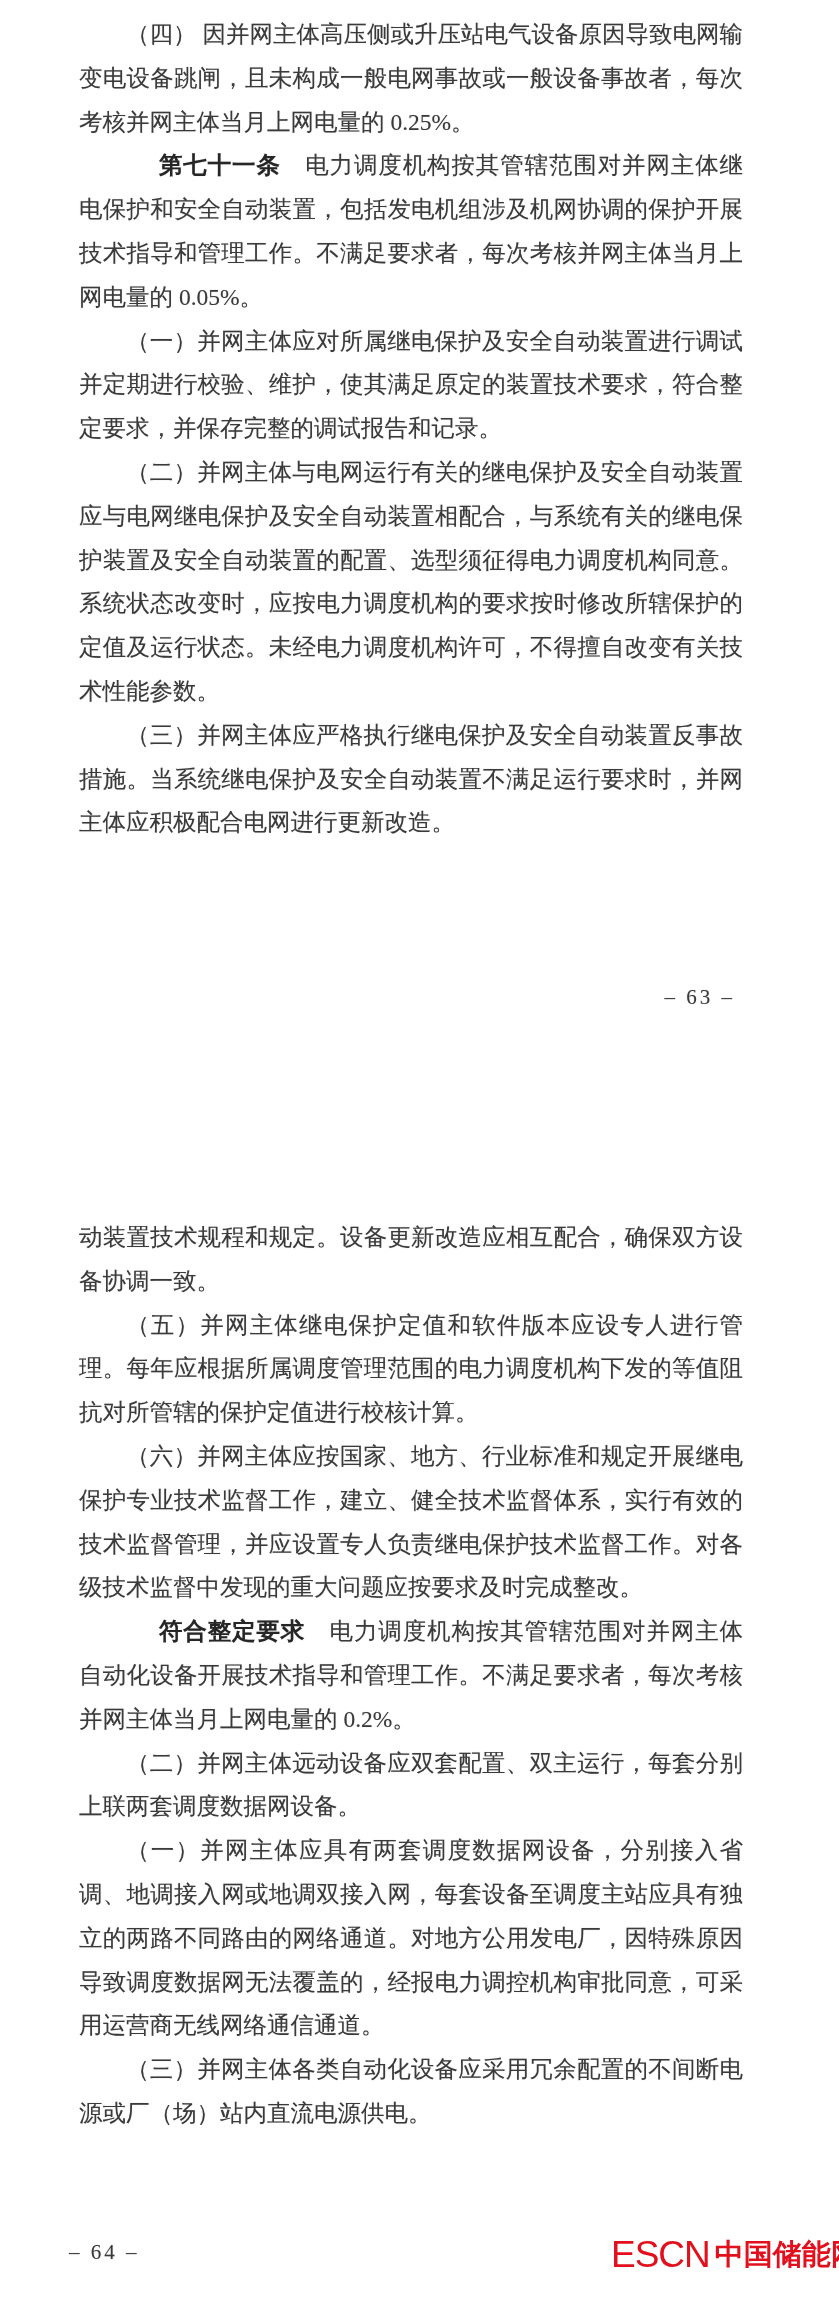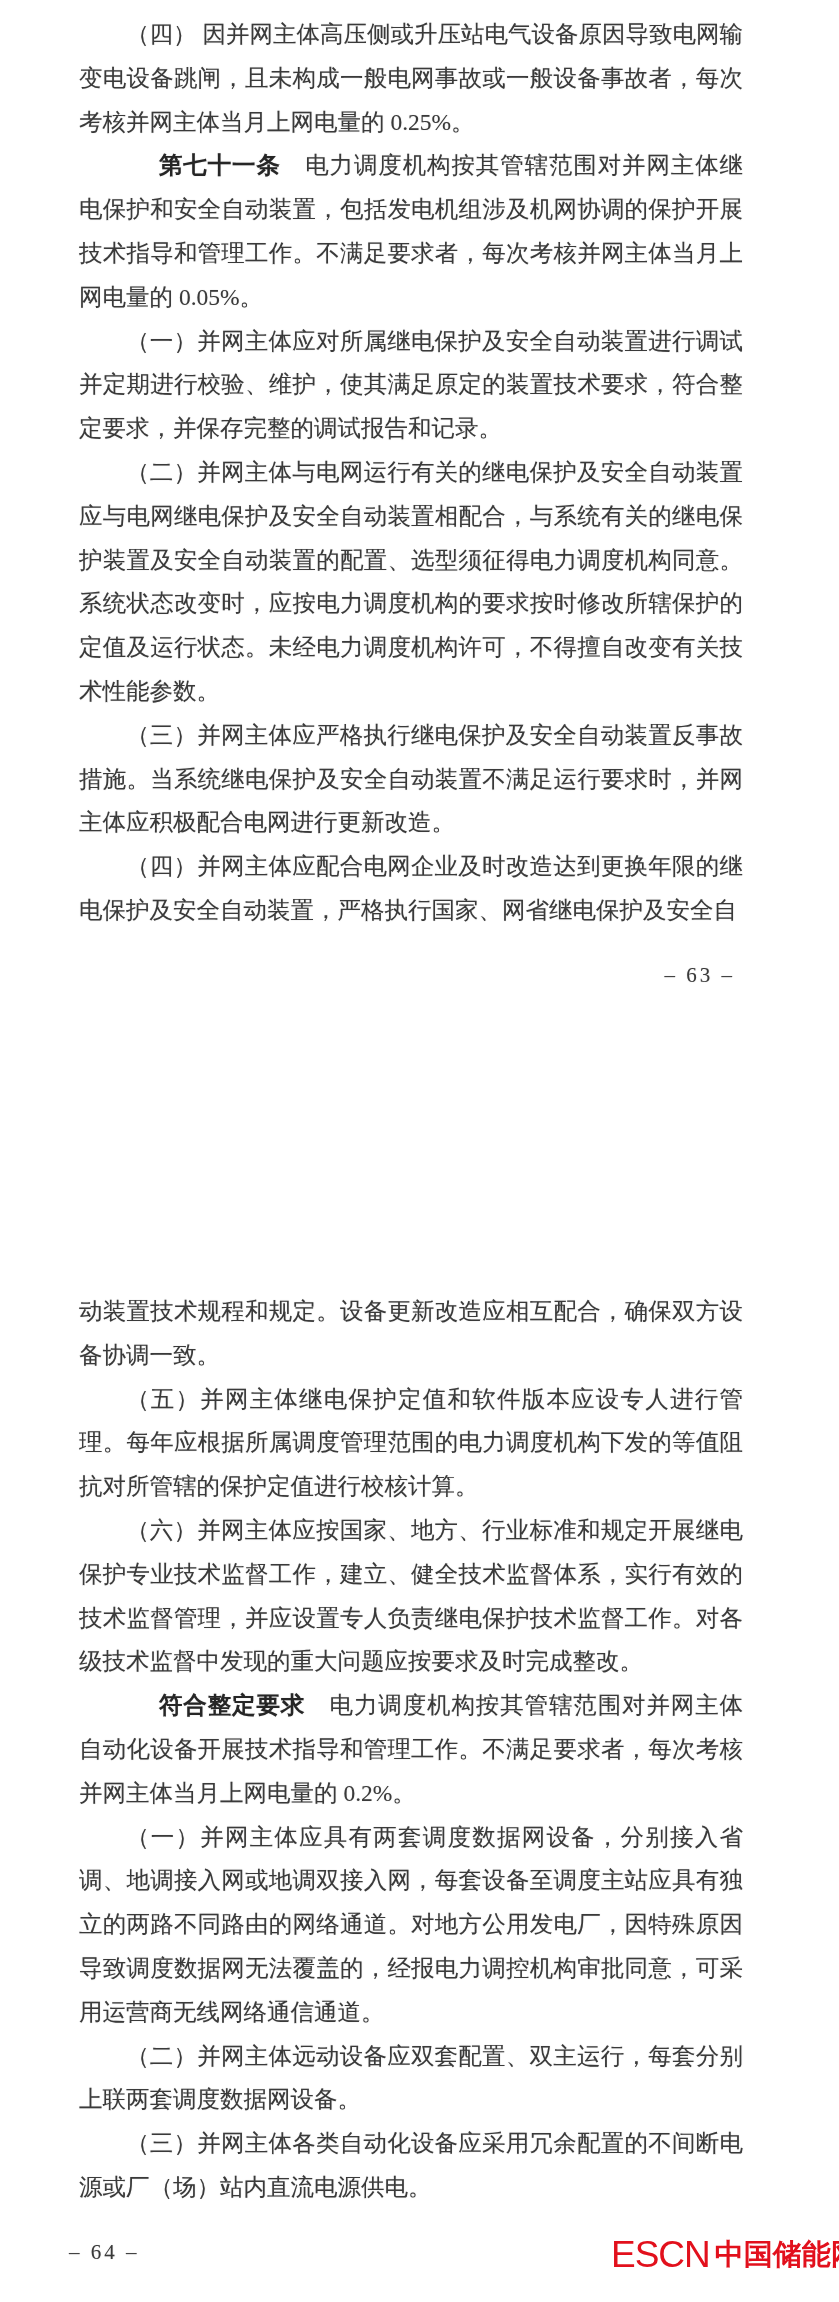--- a/index.html
+++ b/index.html
@@ -15,32 +15,32 @@
     position: absolute;
     left: 79px;
     width: 664px;
     font-size: 23.5px;
     line-height: 43.8px;
     color: #3a3a3a;
     text-align: justify;
     text-shadow: 0 0 1px rgba(70,70,70,0.35);
   }
   .tb-1 { top: 13px; }
-  .tb-2 { top: 1290px; }
+  .tb-2 { top: 1216px; }
   .text-block p { margin: 0; text-indent: 2em; }
   .text-block p.cont { text-indent: 0; }
   .lead { font-weight: bold; color: #262626; margin-left: 33px; }
   .pagenum {
     position: absolute;
     font-size: 21px;
     letter-spacing: 3px;
     color: #3a3a3a;
     text-shadow: 0 0 1px rgba(70,70,70,0.35);
   }
-  .pagenum-63 { top: 963px; left: 79px; width: 656px; text-align: right; }
+  .pagenum-63 { top: 985px; left: 79px; width: 656px; text-align: right; }
   .pagenum-64 { top: 2240px; left: 69px; }
   .watermark {
     position: absolute;
     top: 2236px; left: 611px;
     display: flex; align-items: center; gap: 5px;
     color: #e2101c;
     font-family: "Liberation Sans", "DejaVu Sans", sans-serif;
     white-space: nowrap;
   }
   .watermark .latin {
@@ -54,31 +54,30 @@
 <body>
 
 <div class="scan-page">
 
   <div class="text-block tb-1">
     <p>（四） 因并网主体高压侧或升压站电气设备原因导致电网输变电设备跳闸，且未构成一般电网事故或一般设备事故者，每次考核并网主体当月上网电量的 0.25%。</p>
     <p><b class="lead">第七十一条</b><span>　电力调度机构按其管辖范围对并网主体继电保护和安全自动装置，包括发电机组涉及机网协调的保护开展技术指导和管理工作。不满足要求者，每次考核并网主体当月上网电量的 0.05%。</span></p>
     <p>（一）并网主体应对所属继电保护及安全自动装置进行调试并定期进行校验、维护，使其满足原定的装置技术要求，符合整定要求，并保存完整的调试报告和记录。</p>
     <p>（二）并网主体与电网运行有关的继电保护及安全自动装置应与电网继电保护及安全自动装置相配合，与系统有关的继电保护装置及安全自动装置的配置、选型须征得电力调度机构同意。系统状态改变时，应按电力调度机构的要求按时修改所辖保护的定值及运行状态。未经电力调度机构许可，不得擅自改变有关技术性能参数。</p>
     <p>（三）并网主体应严格执行继电保护及安全自动装置反事故措施。当系统继电保护及安全自动装置不满足运行要求时，并网主体应积极配合电网进行更新改造。</p>
-    <p>（四）并网主体应配合电网企业及时改造达到更换年限的继电保护及安全自动装置，严格执行国家、网省继电保护及安全自</p>
   </div>
   <div class="pagenum pagenum-63">– 63 –</div>
 
   <div class="text-block tb-2">
     <p class="cont">动装置技术规程和规定。设备更新改造应相互配合，确保双方设备协调一致。</p>
     <p>（五）并网主体继电保护定值和软件版本应设专人进行管理。每年应根据所属调度管理范围的电力调度机构下发的等值阻抗对所管辖的保护定值进行校核计算。</p>
     <p>（六）并网主体应按国家、地方、行业标准和规定开展继电保护专业技术监督工作，建立、健全技术监督体系，实行有效的技术监督管理，并应设置专人负责继电保护技术监督工作。对各级技术监督中发现的重大问题应按要求及时完成整改。</p>
     <p><b class="lead">符合整定要求</b><span>　电力调度机构按其管辖范围对并网主体自动化设备开展技术指导和管理工作。不满足要求者，每次考核并网主体当月上网电量的 0.2%。</span></p>
+    <p>（二）并网主体远动设备应双套配置、双主运行，每套分别上联两套调度数据网设备。</p>
     <p>（一）并网主体应具有两套调度数据网设备，分别接入省调、地调接入网或地调双接入网，每套设备至调度主站应具有独立的两路不同路由的网络通道。对地方公用发电厂，因特殊原因导致调度数据网无法覆盖的，经报电力调控机构审批同意，可采用运营商无线网络通信通道。</p>
-    <p>（二）并网主体远动设备应双套配置、双主运行，每套分别上联两套调度数据网设备。</p>
     <p>（三）并网主体各类自动化设备应采用冗余配置的不间断电源或厂（场）站内直流电源供电。</p>
   </div>
   <div class="pagenum pagenum-64">– 64 –</div>
 
   <div class="watermark">
     <span class="latin">ESCN</span>
     <span class="cjk">中国储能网</span>
   </div>
 
 </div>

